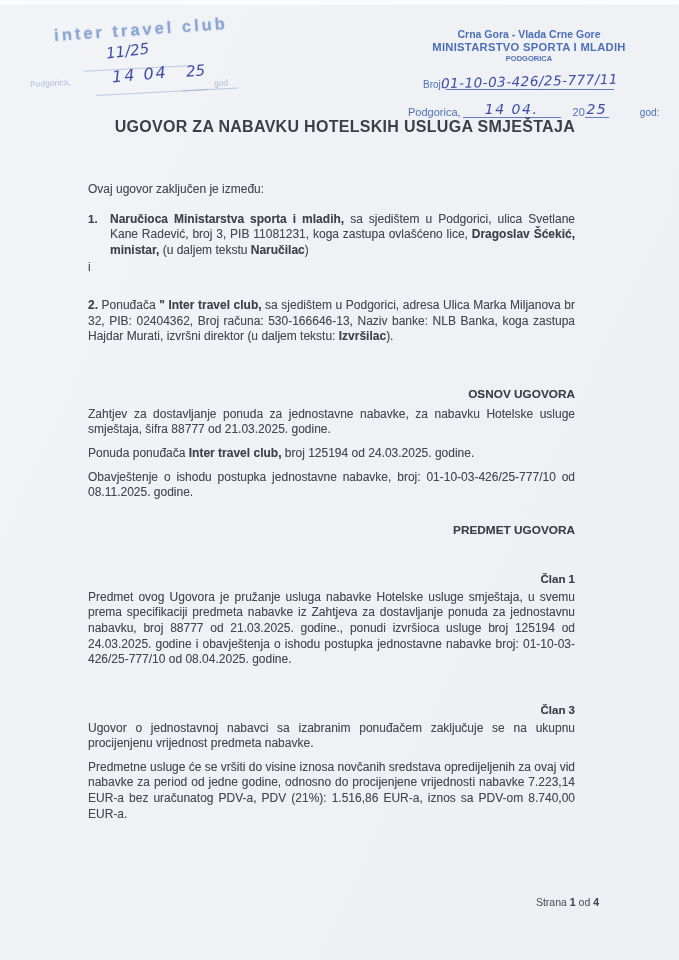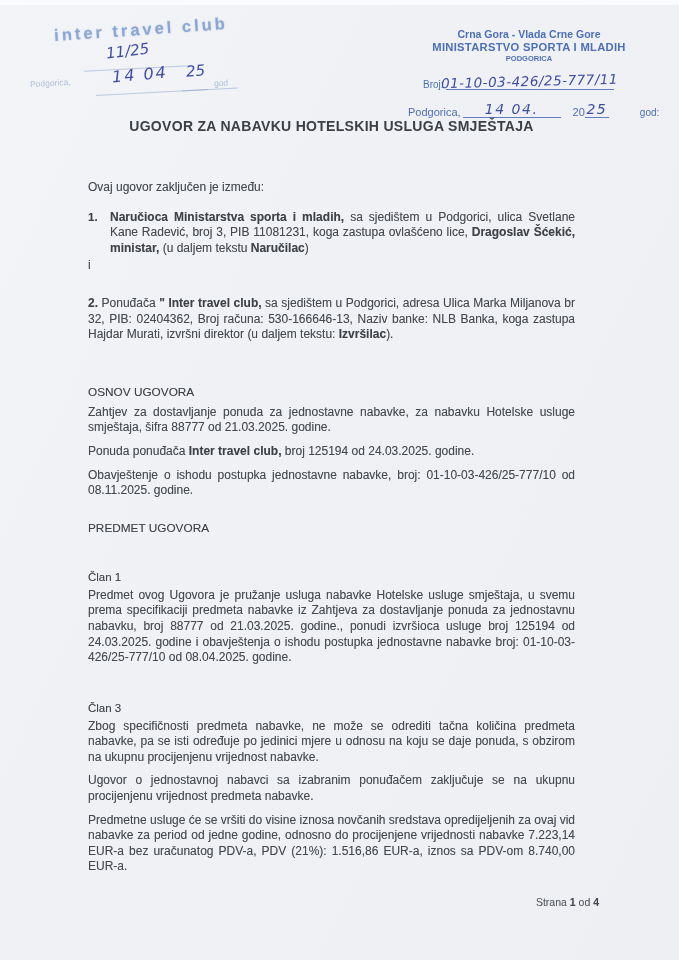--- a/index.html
+++ b/index.html
@@ -48,36 +48,36 @@
   .date-row{display:flex;align-items:flex-end;margin-left:28px;margin-top:8px;height:20px;}
   .date-box{width:98px;margin-left:2px;}
   .hand-date2{font-size:14px;letter-spacing:1.5px;}
   .year-prefix{margin-left:12px;}
   .year-box{width:24px;}
   .god-label{margin-left:3px;padding-left:28px;}
 
   
   .content{position:absolute;left:88px;top:118px;width:487px;}
   .title{
-    margin:0;font-size:14px;font-weight:bold;text-align:center;
+    margin:0;font-size:16px;font-weight:bold;text-align:right;
     letter-spacing:.3px;color:#3c4045;
   }
   .p{
     margin:0 0 8px 0;font-size:12px;line-height:15.6px;text-align:justify;
     color:#45494e;text-shadow:0 0 .4px rgba(69,73,78,.35);
   }
   .b{font-weight:bold;color:#3e4247;}
   .intro{margin-top:46px;margin-bottom:14px;text-align:left;}
   .party{display:flex;}
   .party-num{width:22px;flex:none;font-weight:bold;font-size:11.5px;line-height:15.6px;color:#3e4247;text-shadow:0 0 .4px rgba(69,73,78,.35);}
   .party-text{flex:1;margin:0;}
   .conj{margin-top:2px;margin-bottom:0;text-align:left;}
   .party2{margin-top:22px;}
   .h{
-    margin:0 0 6px 0;font-size:11.8px;font-weight:normal;text-align:left;
+    margin:0 0 6px 0;font-size:11.8px;font-weight:bold;text-align:right;
     color:#3c4045;text-shadow:0 0 .4px rgba(60,64,69,.35);
   }
   .clan{font-size:11.5px;margin-bottom:5px;margin-top:36px;}
   .sec-osnov{margin-top:42px;}
   .sec-predmet{margin-top:22px;}
   .sec-cijena{margin-top:30px;}
 
   
   .footer{
     position:absolute;top:896px;right:80px;font-size:10.5px;color:#55595e;
@@ -143,19 +143,18 @@
     <h2 class="h sec-osnov">OSNOV UGOVORA</h2>
     <p class="p">Zahtjev za dostavljanje ponuda za jednostavne nabavke, za nabavku Hotelske usluge smještaja, šifra 88777 od 21.03.2025. godine.</p>
     <p class="p"><span>Ponuda ponuđača </span><span class="b">Inter travel club,</span><span> broj 125194 od 24.03.2025. godine.</span></p>
     <p class="p">Obavještenje o ishodu postupka jednostavne nabavke, broj: 01-10-03-426/25-777/10 od 08.11.2025. godine.</p>
 
     <h2 class="h sec-predmet">PREDMET UGOVORA</h2>
     <h3 class="h clan">Član 1</h3>
     <p class="p">Predmet ovog Ugovora je pružanje usluga nabavke Hotelske usluge smještaja, u svemu prema specifikaciji predmeta nabavke iz Zahtjeva za dostavljanje ponuda za jednostavnu nabavku, broj 88777 od 21.03.2025. godine., ponudi izvršioca usluge broj 125194 od 24.03.2025. godine i obavještenja o ishodu postupka jednostavne nabavke broj: 01-10-03-426/25-777/10 od 08.04.2025. godine.</p>
 
     <h3 class="h clan">Član 3</h3>
-    <p class="p">Zbog specifičnosti predmeta nabavke, ne može se odrediti tačna količina predmeta nabavke, pa se isti određuje po jedinici mjere u odnosu na koju se daje ponuda, s obzirom na ukupnu procijenjenu vrijednost nabavke.</p>
     <p class="p">Ugovor o jednostavnoj nabavci sa izabranim ponuđačem zaključuje se na ukupnu procijenjenu vrijednost predmeta nabavke.</p>
     <p class="p">Predmetne usluge će se vršiti do visine iznosa novčanih sredstava opredijeljenih za ovaj vid nabavke za period od jedne godine, odnosno do procijenjene vrijednosti nabavke 7.223,14 EUR-a bez uračunatog PDV-a, PDV (21%): 1.516,86 EUR-a, iznos sa PDV-om 8.740,00 EUR-a.</p>
   </div>
 
   <div class="footer"><span>Strana </span><span class="b">1</span><span> od </span><span class="b">4</span></div>
 </div>
 
 </body></html>

